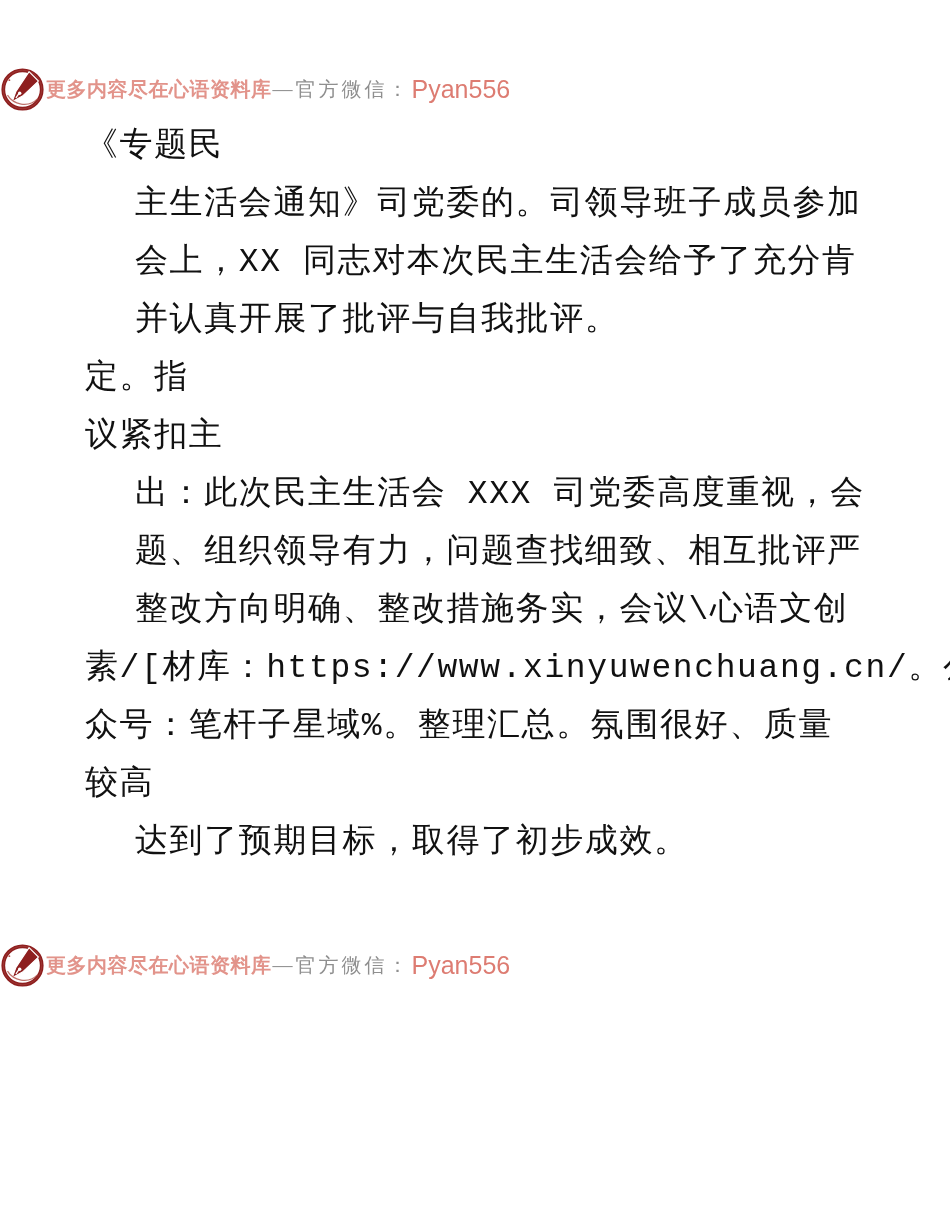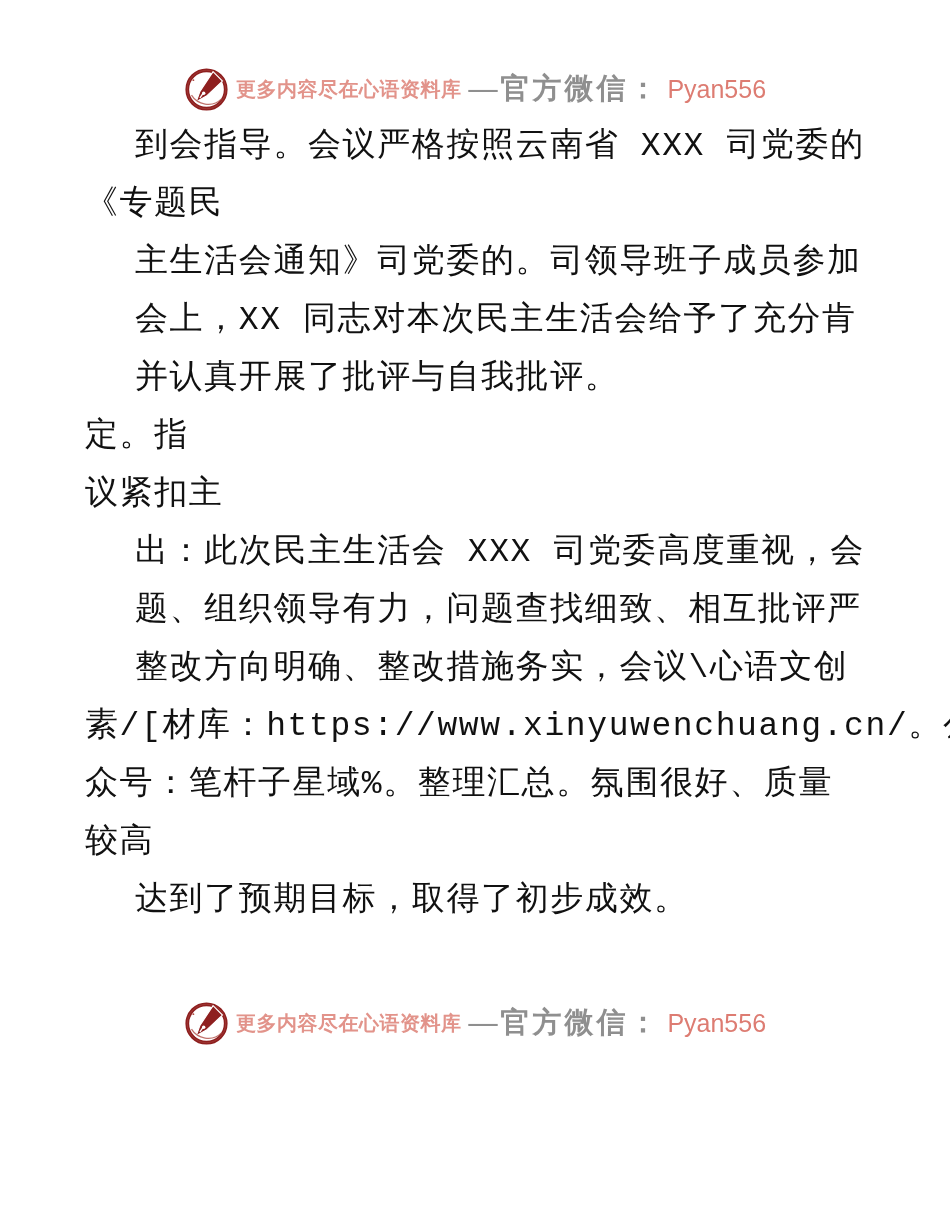--- a/index.html
+++ b/index.html
@@ -10,43 +10,42 @@
   body {
     width: 950px;
     height: 1230px;
     overflow: hidden;
     font-family: "Liberation Serif", serif;
   }
   
   .watermark {
     display: flex;
     align-items: center;
-    justify-content: center;
-    gap: 7px;
+    gap: 1px;
     height: 46px;
   }
   .watermark.top { padding-top: 66px; }
   .watermark.bottom { margin-top: 70px; }
   .logo {
     width: 45px;
     height: 45px;
     flex: 0 0 auto;
   }
   .wm-brand {
     font-family: "Liberation Serif", "DejaVu Serif", serif;
     font-size: 20px;
     font-weight: bold;
     color: #e2938a;
     letter-spacing: 0.5px;
     white-space: nowrap;
   }
   .wm-label {
     font-family: "Liberation Serif", "DejaVu Serif", serif;
-    font-size: 29px;
-    font-weight: bold;
+    font-size: 20px;
+    font-weight: normal;
     color: #8f8f8f;
     letter-spacing: 3px;
     white-space: nowrap;
   }
   .wm-id {
     font-family: "Liberation Sans", "DejaVu Sans", sans-serif;
     font-size: 25px;
     color: #dd7c72;
     white-space: nowrap;
   }
@@ -78,21 +77,20 @@
     <circle cx="21" cy="28" r="1.8" fill="#ffffff"></circle>
     <path d="M8 30 C14 40, 30 44, 40 34" fill="none" stroke="#b05048" stroke-width="1.3" opacity="0.8"></path>
     <circle cx="10" cy="14" r="1" fill="#b05048"></circle>
   </svg>
   <span class="wm-brand">更多内容尽在心语资料库</span>
   <span class="wm-label">—官方微信：</span>
   <span class="wm-id">Pyan556</span>
 </div>
 
 <div class="document">
-  <div class="line indent">到会指导。会议严格按照云南省 XXX 司党委的</div>
   <div class="line">《专题民</div>
   <div class="line indent">主生活会通知》司党委的。司领导班子成员参加</div>
   <div class="line indent">会上，XX 同志对本次民主生活会给予了充分肯</div>
   <div class="line indent">并认真开展了批评与自我批评。</div>
   <div class="line">定。指</div>
   <div class="line">议紧扣主</div>
   <div class="line indent">出：此次民主生活会 XXX 司党委高度重视，会</div>
   <div class="line indent">题、组织领导有力，问题查找细致、相互批评严</div>
   <div class="line indent">整改方向明确、整改措施务实，会议\心语文创</div>
   <div class="line">素/[材库：https://www.xinyuwenchuang.cn/。公</div>

